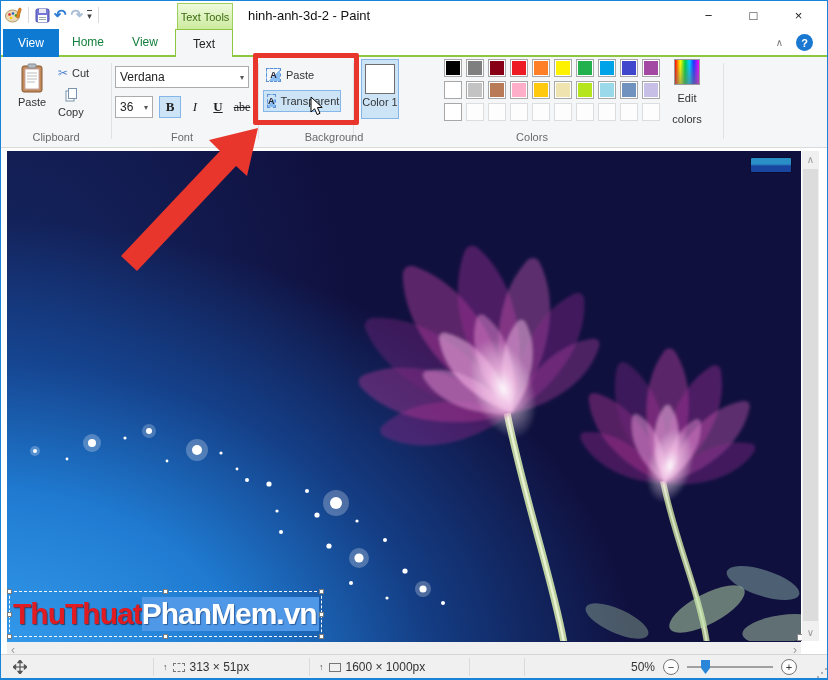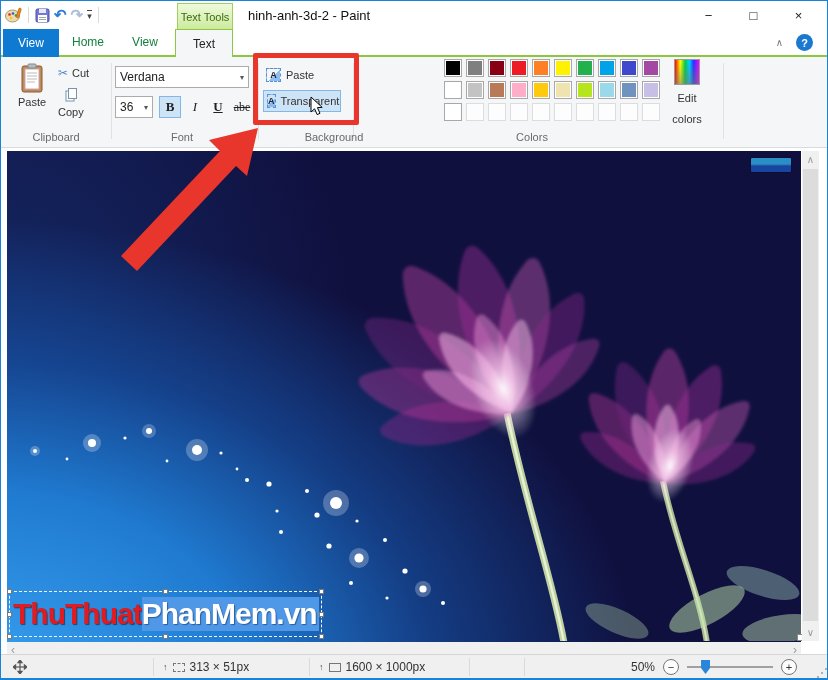--- a/index.html
+++ b/index.html
@@ -197,20 +197,24 @@
   <div class="bg-btn" style="top:7px;">
     <span class="ab-icon">A</span>
     <span>Paste</span>
   </div>
   <div class="bg-btn hl" style="top:33px;">
     <span class="ab-icon">A</span>
     <span>Transparent</span>
   </div>
   <div class="glabel" style="left:260px;width:74px;margin-left:36px;">Background</div>
 
+  <div class="colorbtn sel" style="left:360px;">
+    <div class="swatch1" style="background: rgb(255, 255, 255);"></div>
+    <span>Color 1</span>
+  </div>
   <div class="palette">
       <div class="pcell" style="background: rgb(0, 0, 0);"></div>
       <div class="pcell" style="background: rgb(127, 127, 127);"></div>
       <div class="pcell" style="background: rgb(136, 0, 21);"></div>
       <div class="pcell" style="background: rgb(237, 28, 36);"></div>
       <div class="pcell" style="background: rgb(255, 127, 39);"></div>
       <div class="pcell" style="background: rgb(255, 242, 0);"></div>
       <div class="pcell" style="background: rgb(34, 177, 76);"></div>
       <div class="pcell" style="background: rgb(0, 162, 232);"></div>
       <div class="pcell" style="background: rgb(63, 72, 204);"></div>

